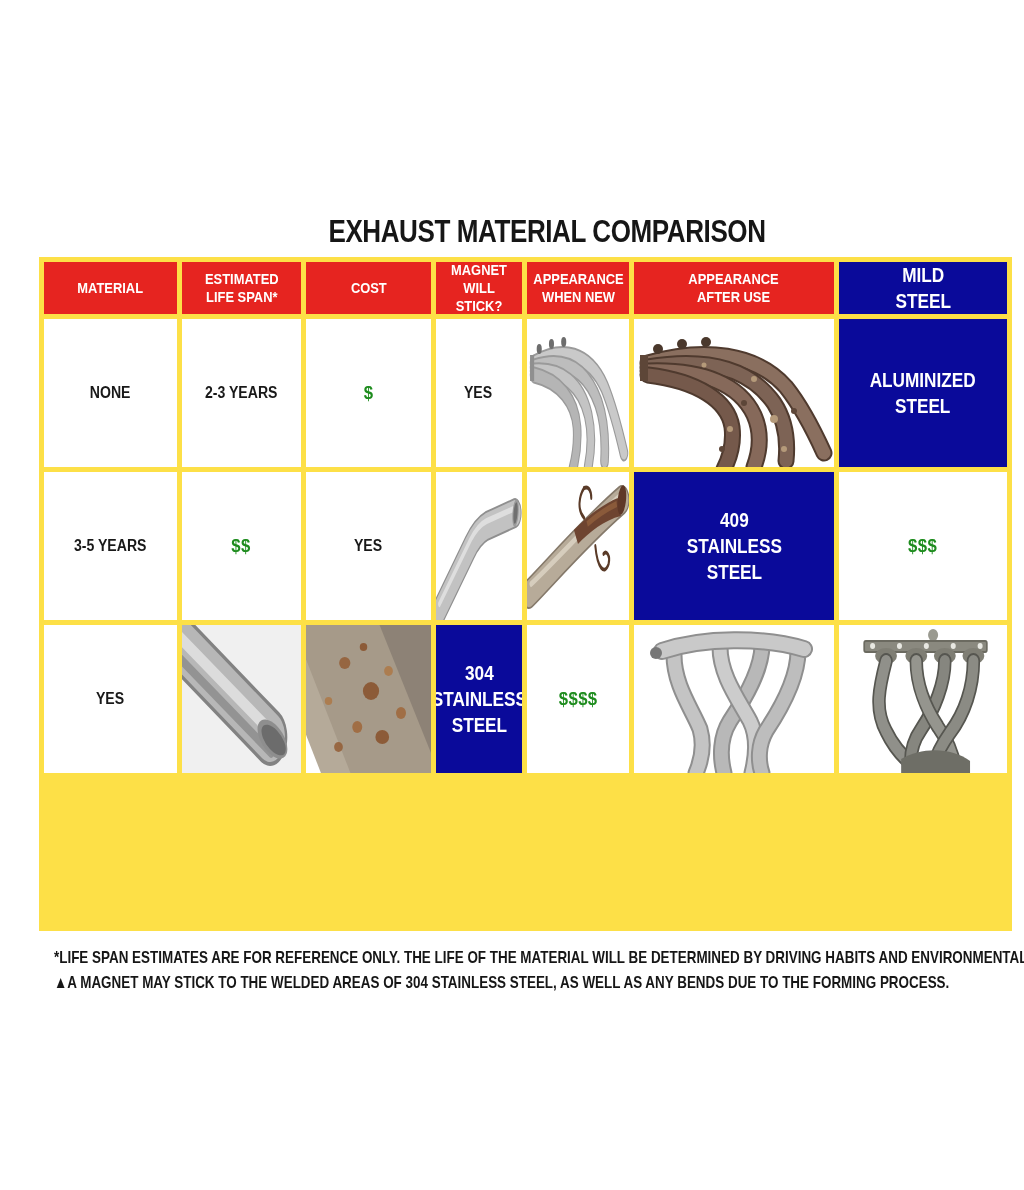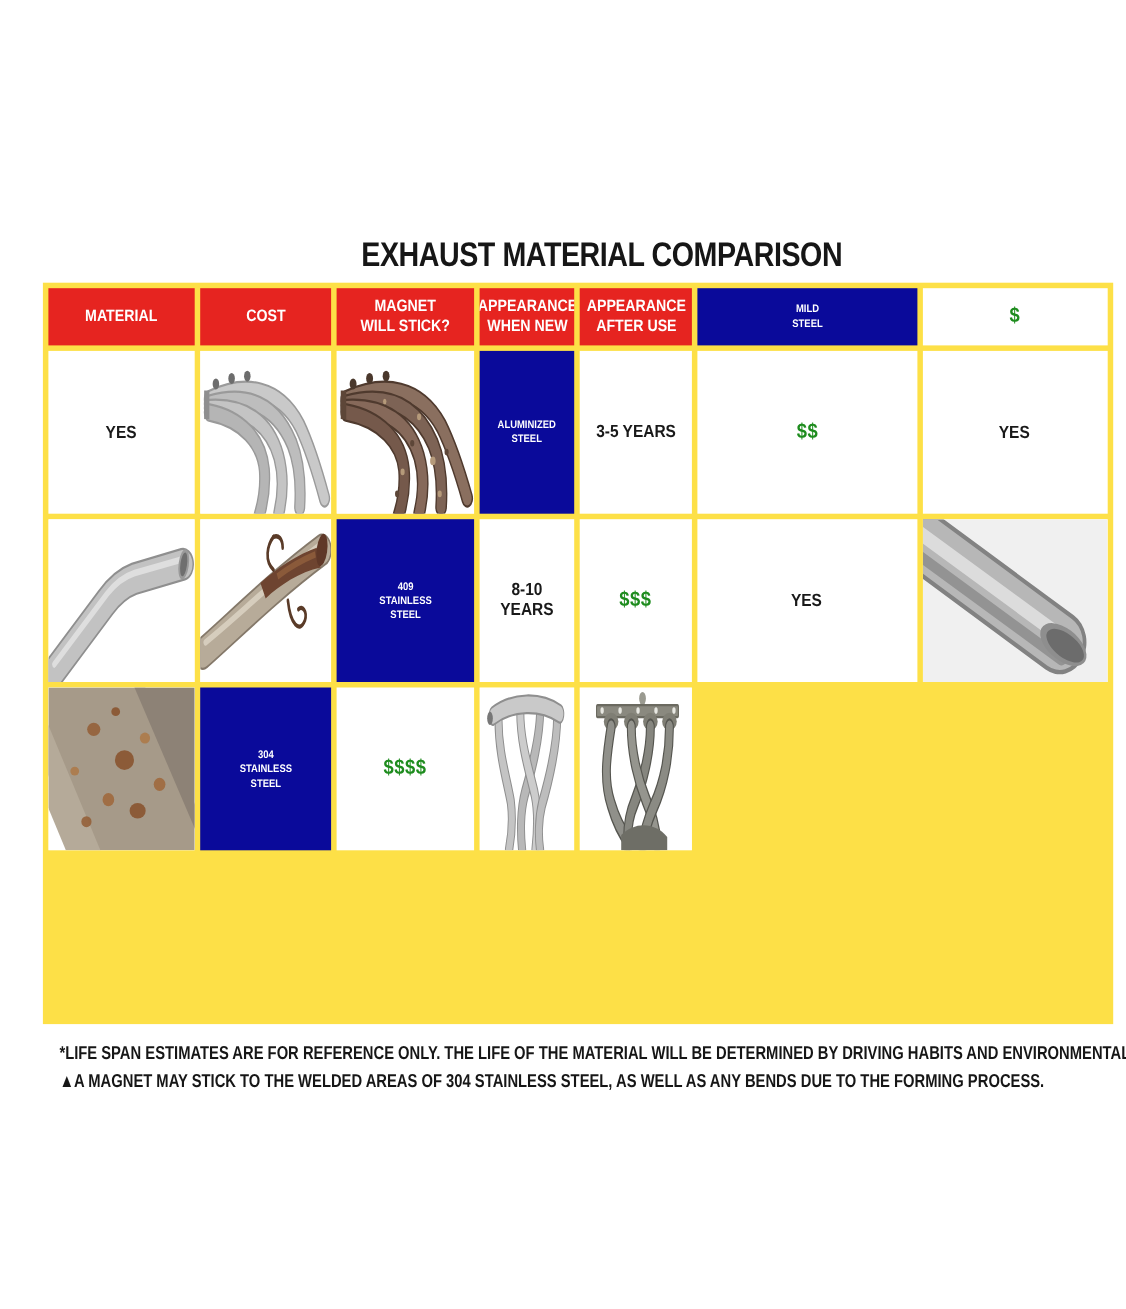--- a/index.html
+++ b/index.html
@@ -5,21 +5,21 @@
   html,body{margin:0;padding:0;background:#ffffff;}
   body{width:1024px;height:1190px;position:relative;font-family:"Liberation Sans",sans-serif;-webkit-font-smoothing:antialiased;}
   .wrap{position:absolute;left:39px;top:214px;width:1016px;}
   .title{width:100%;text-align:center;font-size:31px;font-weight:800;color:#161616;
          letter-spacing:-0.5px;white-space:nowrap;transform:scaleX(0.84);transform-origin:50% 50%;
          margin-bottom:7px;}
   .grid{display:grid;grid-template-columns:133px 119px 125px 86px 102px 200px 168px;
         grid-template-rows:52px repeat(4,148px);gap:5px;background:#fde047;padding:5px;width:963px;}
   .cell{display:flex;align-items:center;justify-content:center;text-align:center;overflow:hidden;}
   .hdr{background:#e62420;color:#ffffff;font-weight:800;font-size:15px;line-height:1.18;}
-  .mat{background:#0a0a9a;color:#ffffff;font-weight:800;font-size:10px;line-height:1.3;}
+  .mat{background:#0a0a9a;color:#ffffff;font-weight:800;font-size:20px;line-height:1.3;}
   .white{background:#ffffff;color:#191919;font-weight:800;font-size:16px;}
   .costc{color:#1e8c1e;font-size:19px;letter-spacing:0.5px;}
   .imgc{background:#ffffff;padding:0;}
   .imgc svg{display:block;width:100%;height:100%;}
   .cond{display:inline-block;white-space:pre-line;transform:scaleX(0.86);}
   .val{display:inline-block;white-space:pre-line;transform:scaleX(0.88);}
   sup.mark{font-size:9px;vertical-align:6px;margin-left:1px;}
   .foot{margin-top:15px;margin-left:15px;color:#161616;font-weight:800;font-size:17px;}
   .foot .fline{white-space:nowrap;transform:scaleX(0.79);transform-origin:0 50%;line-height:1.45;}
 </style>
@@ -29,38 +29,48 @@
 <div class="wrap">
 
   <div class="title">EXHAUST MATERIAL COMPARISON</div>
 
   <div class="grid">
 
     <div class="cell hdr">
         <span class="cond">MATERIAL</span>
       </div>
     <div class="cell hdr">
+        <span class="cond">ESTIMATED
+LIFE SPAN*</span>
+      </div>
+    <div class="cell hdr">
         <span class="cond">COST</span>
       </div>
     <div class="cell hdr">
         <span class="cond">MAGNET
 WILL STICK?</span>
       </div>
     <div class="cell hdr">
         <span class="cond">APPEARANCE
 WHEN NEW</span>
       </div>
     <div class="cell hdr">
         <span class="cond">APPEARANCE
 AFTER USE</span>
       </div>
 
     <div class="cell mat">
         <span class="cond">MILD
 STEEL</span>
+      </div>
+    <div class="cell white">
+        <span class="val">NONE</span>
+      </div>
+    <div class="cell white">
+        <span class="val">2-3 YEARS</span>
       </div>
     <div class="cell white costc">
         <span class="val">$</span>
       </div>
     <div class="cell white">
         <span class="val"><span>YES</span><sup class="mark"></sup></span>
       </div>
     <div class="cell imgc" aria-label="photo: shiny new mild steel long-tube exhaust headers">
       <svg viewBox="0 0 200 148" preserveAspectRatio="none">
         <rect width="200" height="148" fill="#ffffff"></rect>
@@ -153,23 +163,20 @@
           <path d="M112,16 C120,14 126,18 126,26"></path>
           <path d="M134,74 C138,96 152,104 160,92 C164,84 156,78 150,82"></path>
         </g>
       </svg>
     </div>
 
     <div class="cell mat">
         <span class="cond">409
 STAINLESS
 STEEL</span>
-      </div>
-    <div class="cell white">
-        <span class="val">8-10 YEARS</span>
       </div>
     <div class="cell white costc">
         <span class="val">$$$</span>
       </div>
     <div class="cell white">
         <span class="val"><span>YES</span><sup class="mark"></sup></span>
       </div>
     <div class="cell imgc" aria-label="photo: new 409 stainless steel straight pipe">
       <svg viewBox="0 0 200 148" preserveAspectRatio="none">
         <rect width="200" height="148" fill="#f0f0f0"></rect>

